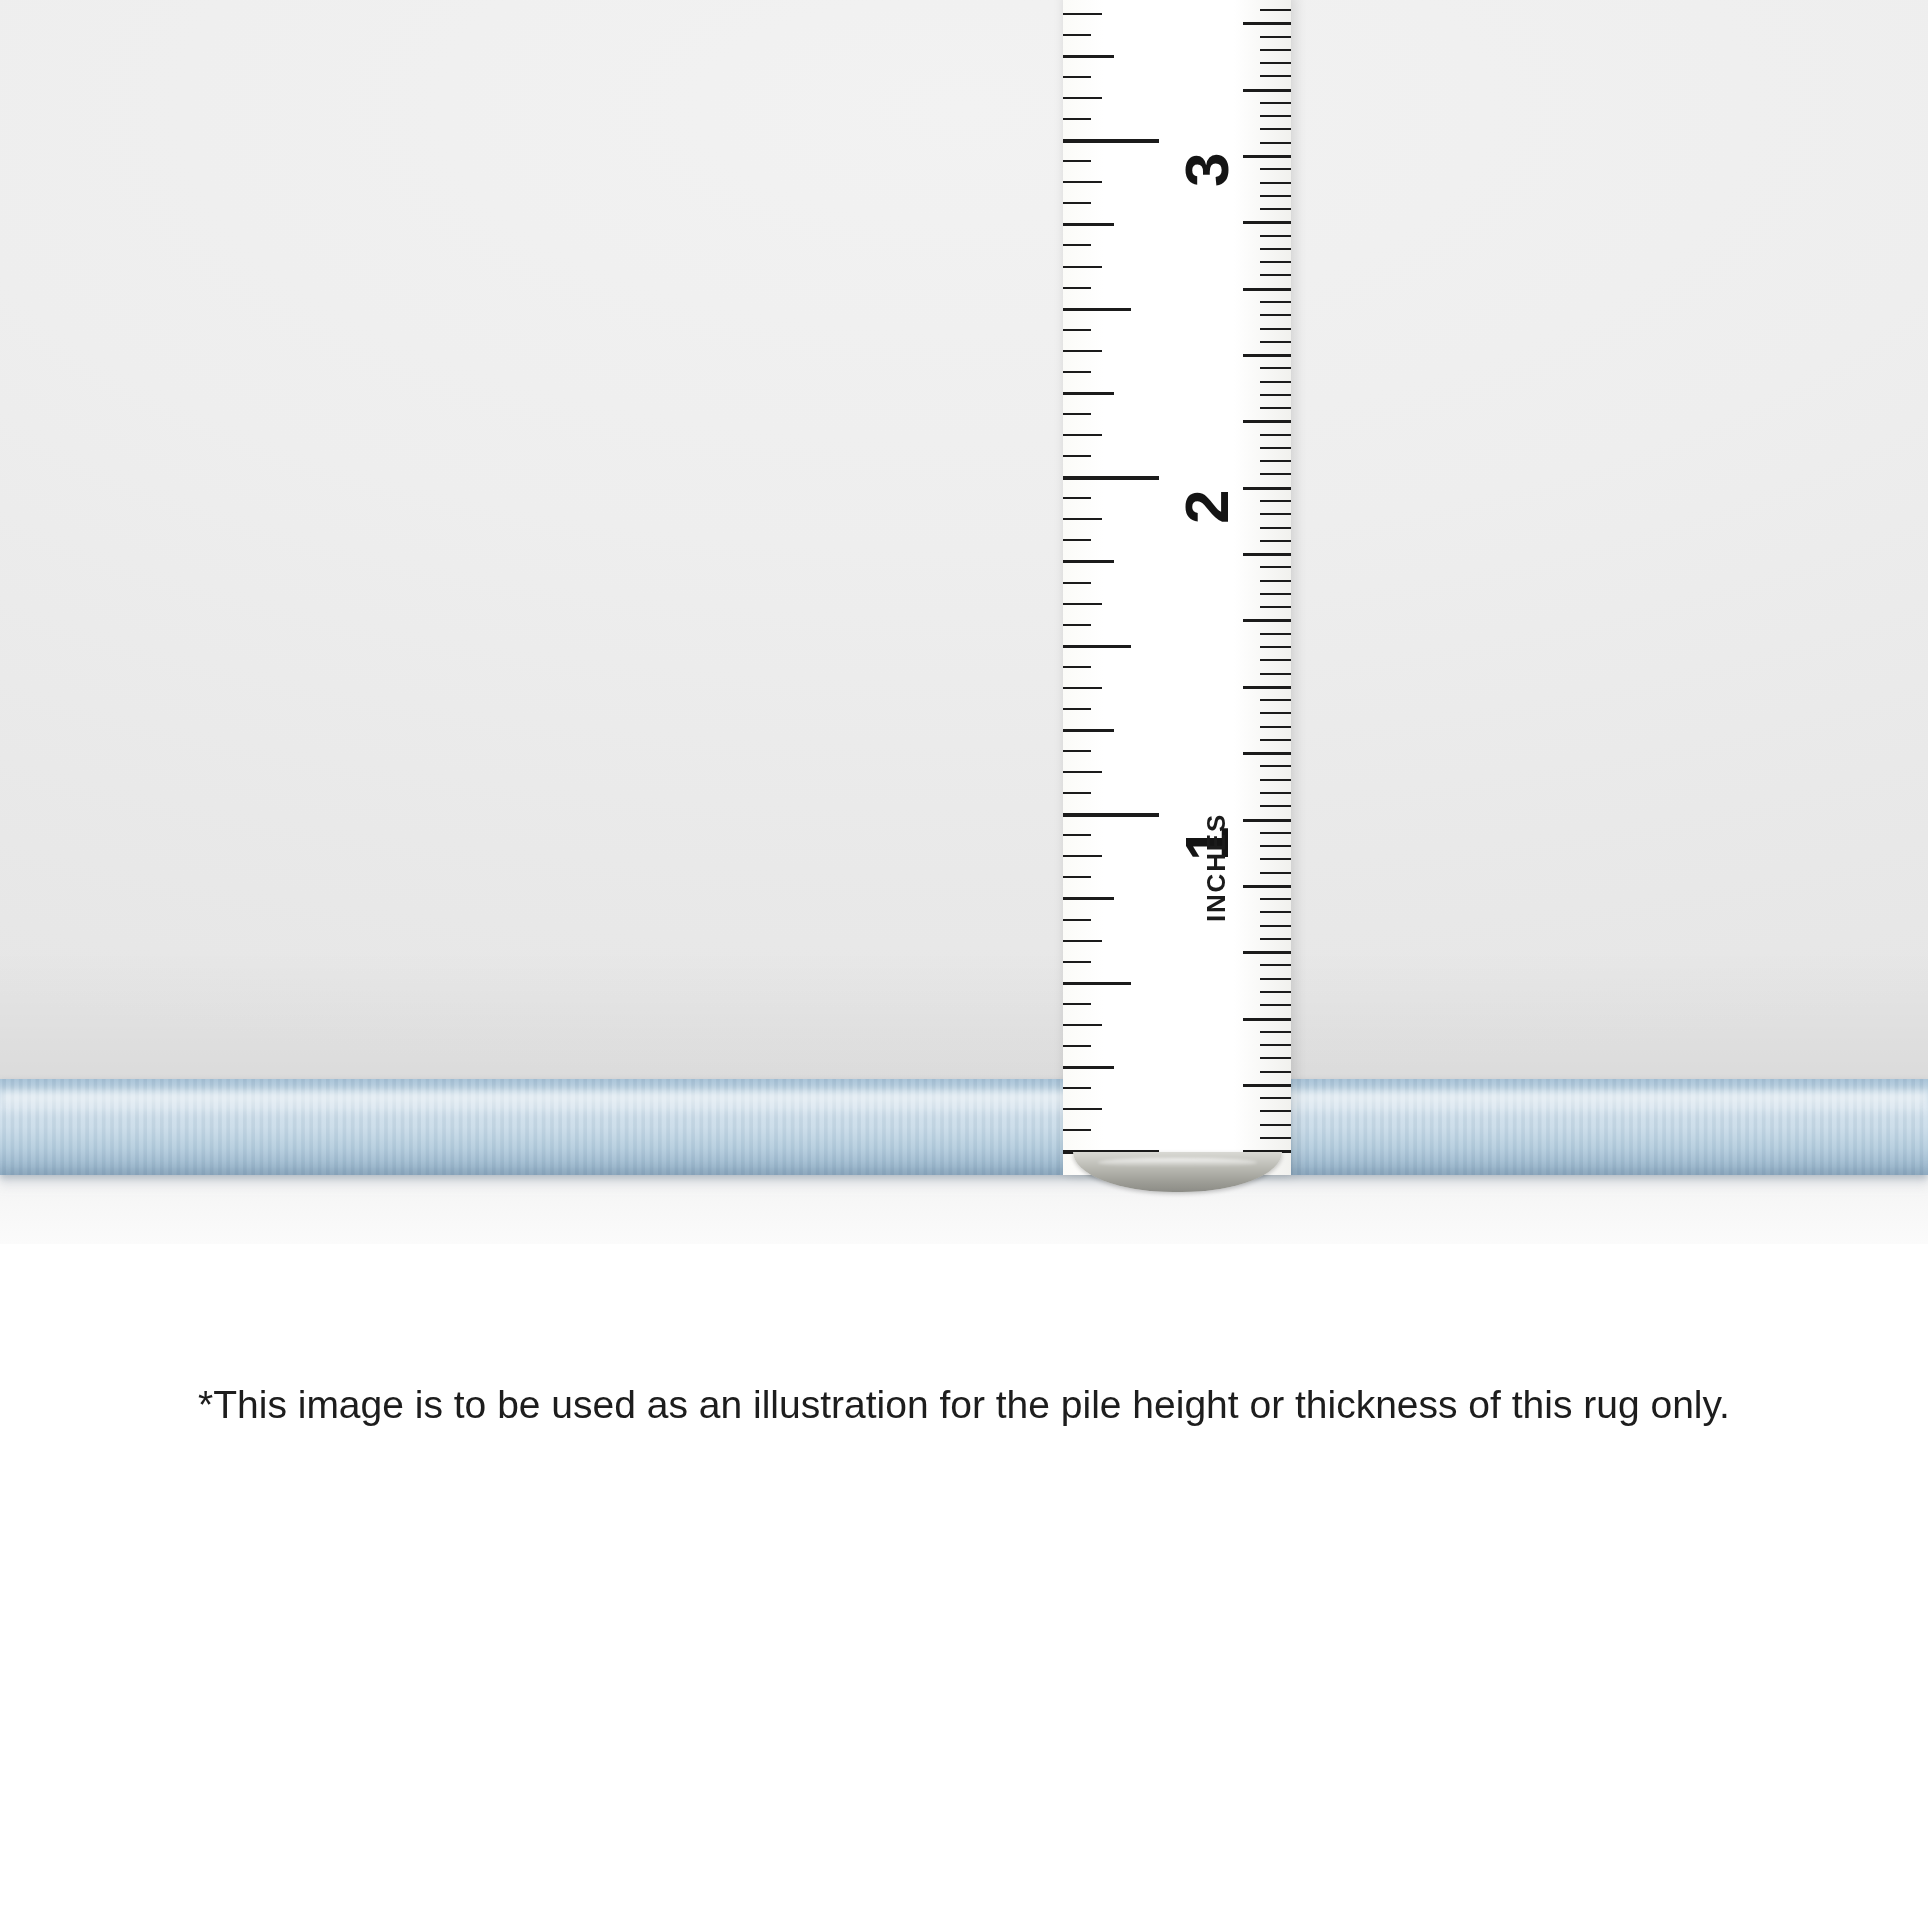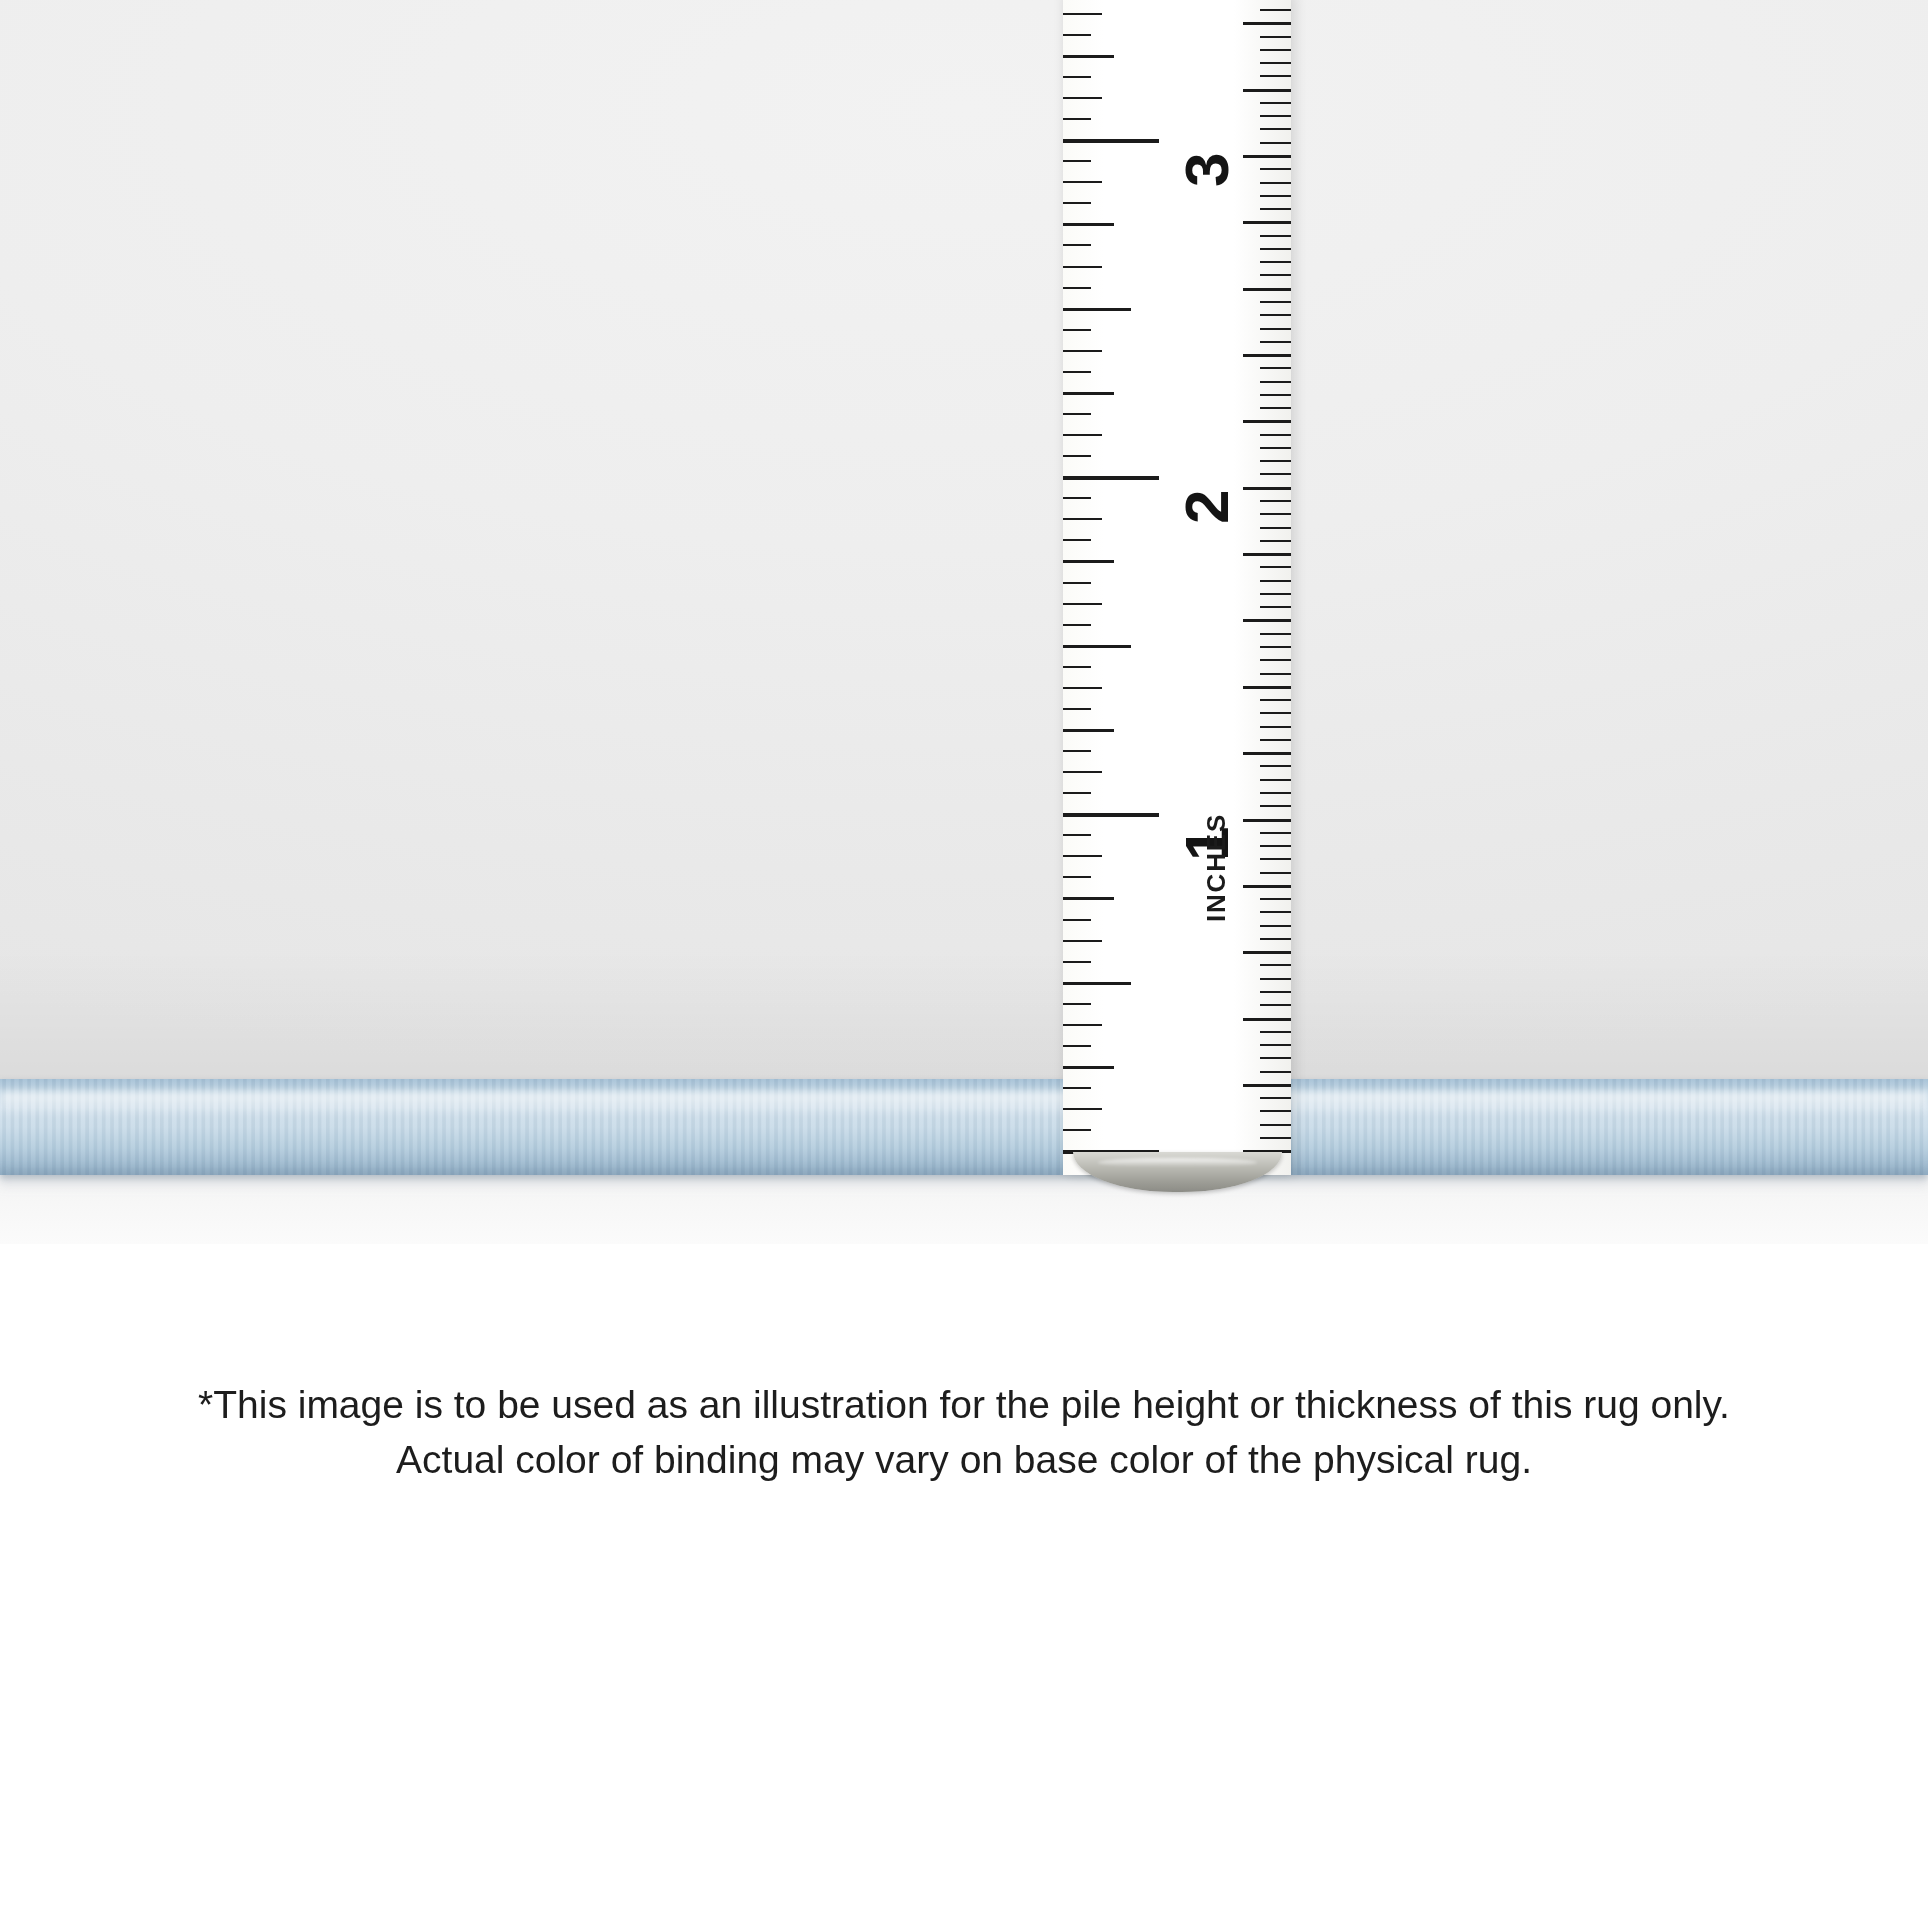--- a/index.html
+++ b/index.html
@@ -384,17 +384,16 @@
         </div>
       <span class="inches-word">INCHES</span>
     </div>
 
     <div class="ruler-tip"></div>
 
   </div>
 
   <div class="caption">
     <span class="line">*This image is to be used as an illustration for the pile height or thickness of this rug only.</span>
-    <span class="line">Actual color of binding may vary on base color of the physical rug.</span>
   </div>
 
 </div>
 
 
 </body></html>

